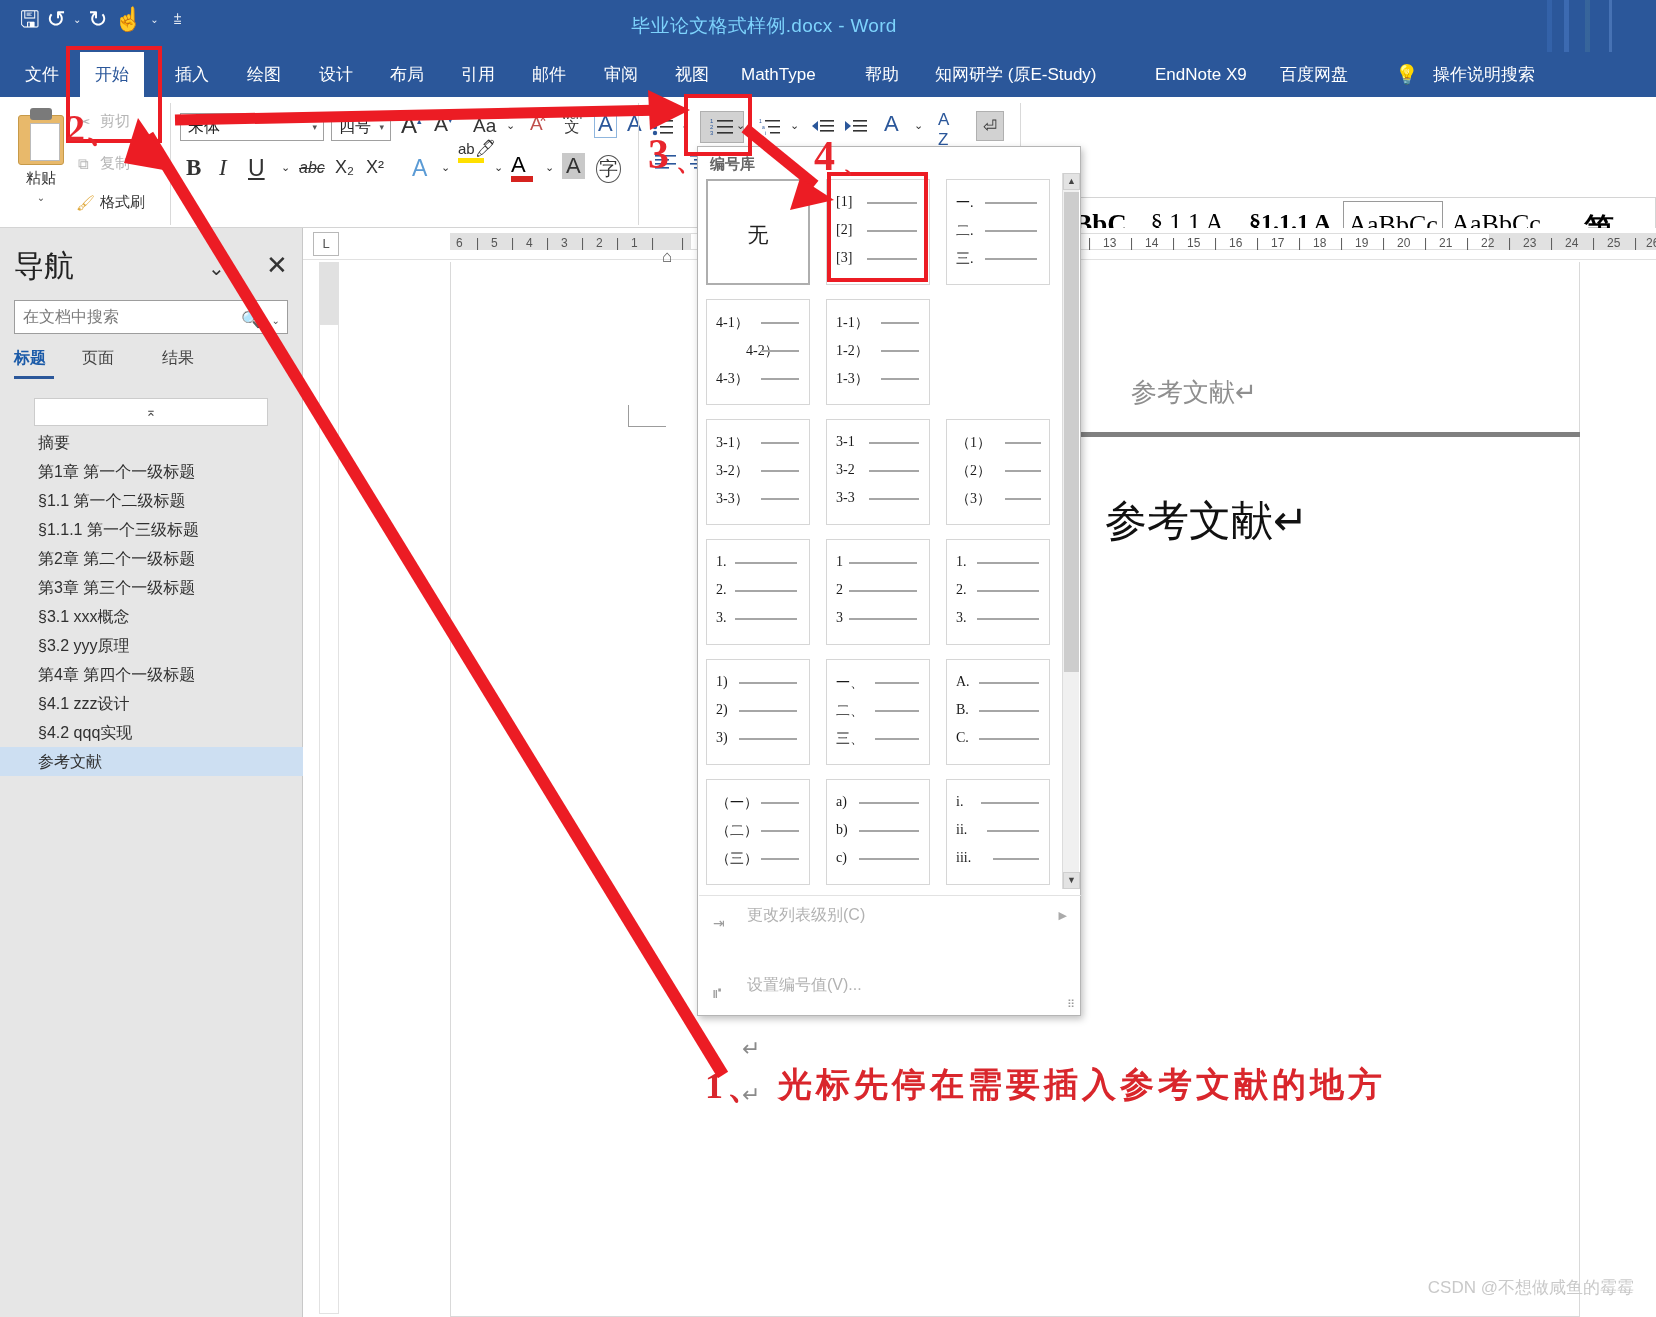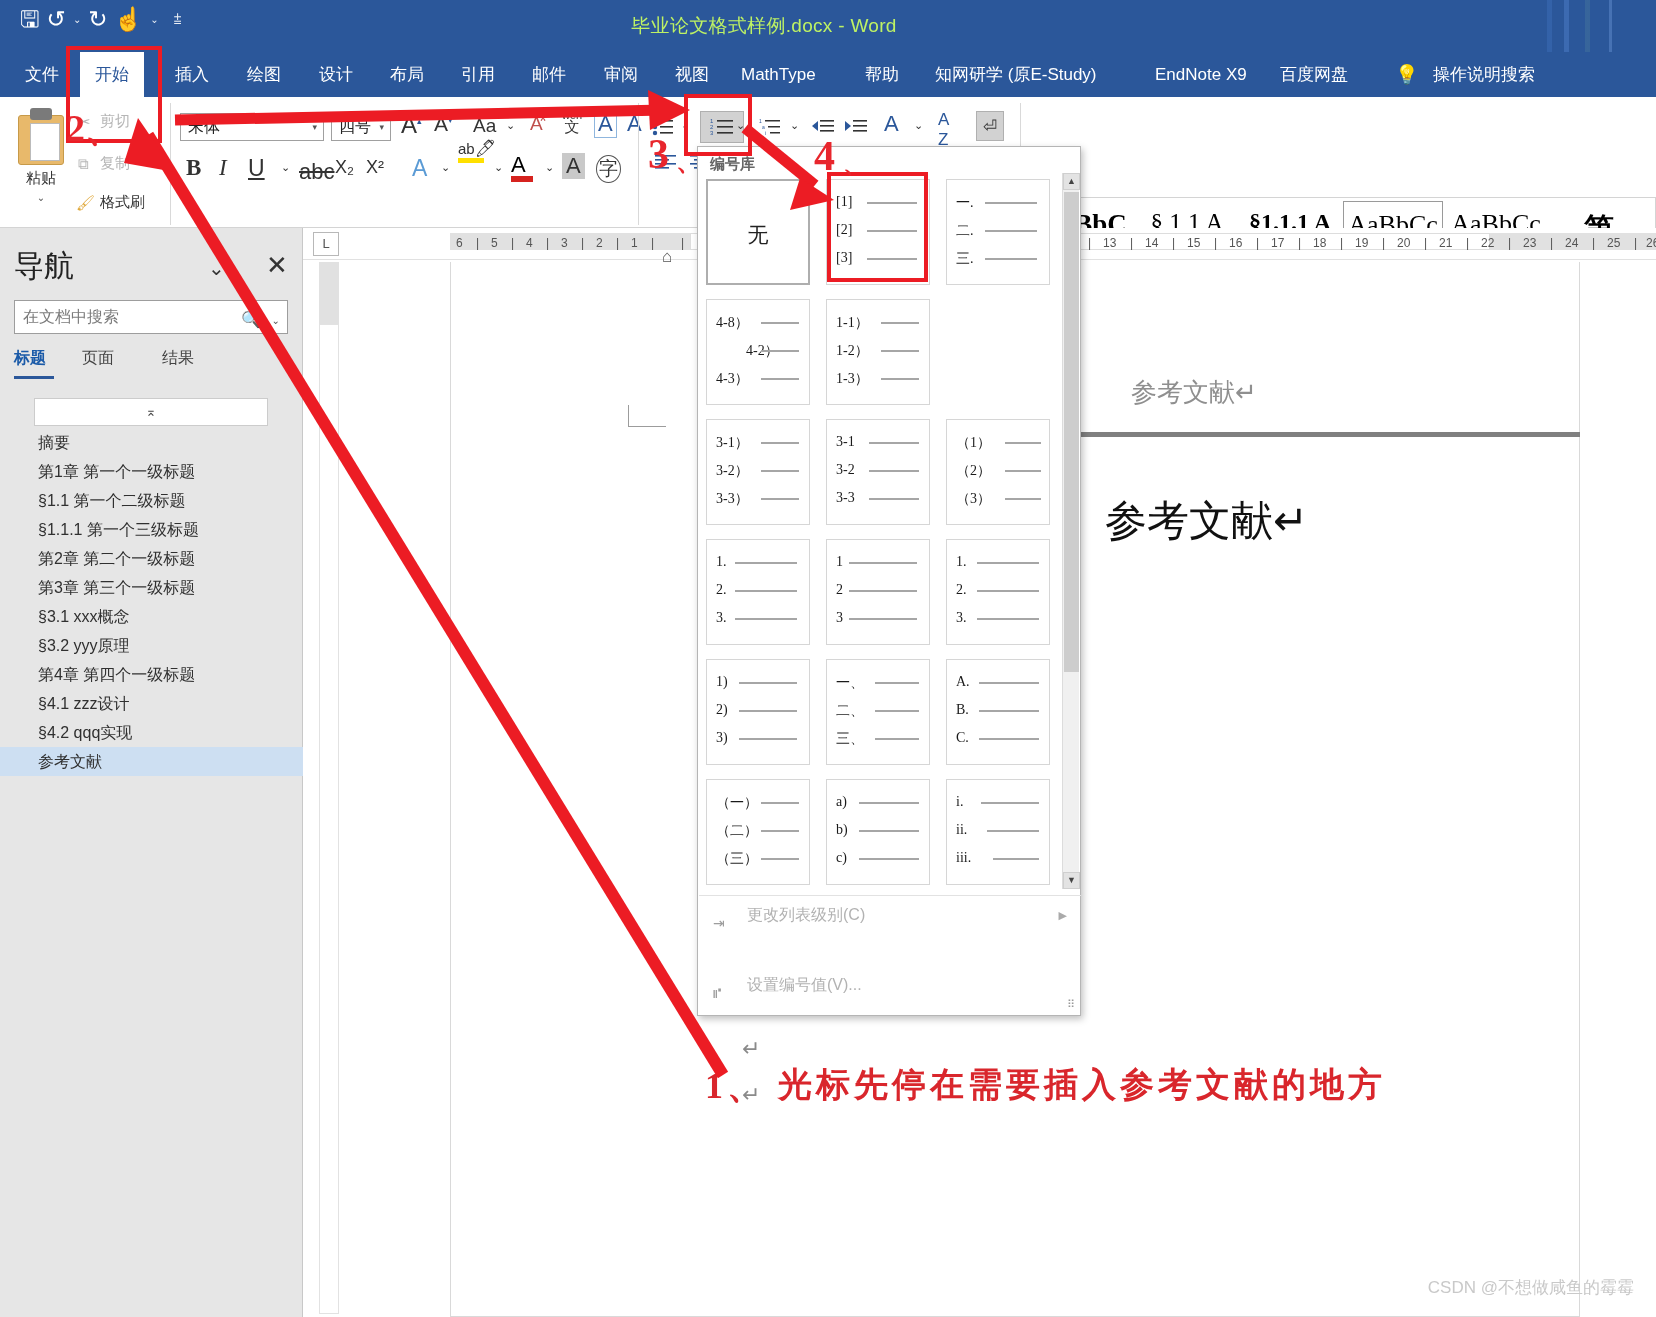--- a/index.html
+++ b/index.html
@@ -15,21 +15,21 @@
   
   .titlebar{
     position:absolute; left:0; top:0; width:1656px; height:52px;
     background:#2b579a; color:#fff;
   }
   .qat{ position:absolute; left:20px; top:8px; display:flex; align-items:center; gap:7px; }
   .qat .ic{ color:#fff; font-size:23px; line-height:1; display:inline-block; }
   .qat .caret{ font-size:10px; opacity:.9; }
   .win-title{
     position:absolute; left:0; top:13px; width:1528px; text-align:center;
-    font-size:19px; color:#bef264; letter-spacing:.3px;
+    font-size:19px; color:#7dd3fc; letter-spacing:.3px;
   }
   .titlebar-deco{ position:absolute; right:0; top:0; width:118px; height:52px;
     background:linear-gradient(90deg,#2b579a 0%,#2b579a 8%,#3a6bb5 8%,#3a6bb5 12%,#2b579a 12%,#2b579a 22%,#4a7ac4 22%,#4a7ac4 26%,#2b579a 26%,#2b579a 40%,#41709c 40%,#41709c 44%,#2b579a 44%,#2b579a 60%,#5d88c9 60%,#5d88c9 63%,#2b579a 63%,#2b579a 100%); opacity:.55; }
 
   
   .tabstrip{
     position:absolute; left:0; top:52px; width:1656px; height:45px;
     background:#2b579a; color:#fff; font-size:17px;
   }
   .tab{
@@ -218,21 +218,21 @@
   <div class="ctl enabled" style="left:506px;top:22px;font-size:11px;">⌄</div>
   <div class="ctl enabled" style="left:530px;top:16px;font-size:19px;color:#c0504d;">A⃰</div>
   <div class="ctl enabled" style="left:562px;top:12px;font-size:11px;text-align:center;line-height:12px;">wen<br><span style="font-size:15px;">文</span></div>
   <div class="ctl enabled" style="left:594px;top:13px;font-size:22px;border:1px solid #8fb6de;padding:0 3px;color:#2b579a;">A</div>
   <div class="ctl enabled" style="left:627px;top:14px;font-size:22px;color:#2b579a;">A</div>
 
   <div class="ctl enabled" style="left:186px;top:58px;font-size:23px;font-weight:bold;font-family:'Liberation Serif',serif;">B</div>
   <div class="ctl enabled" style="left:219px;top:58px;font-size:23px;font-style:italic;font-family:'Liberation Serif',serif;">I</div>
   <div class="ctl enabled" style="left:248px;top:58px;font-size:23px;text-decoration:underline;">U</div>
   <div class="ctl enabled" style="left:281px;top:64px;font-size:11px;">⌄</div>
-  <div class="ctl enabled" style="left:299px;top:62px;font-size:22px;text-decoration:line-through;">abc</div>
+  <div class="ctl enabled" style="left:299px;top:62px;font-size:16px;text-decoration:line-through;font-style:italic;">abc</div>
   <div class="ctl enabled" style="left:335px;top:60px;font-size:18px;">X₂</div>
   <div class="ctl enabled" style="left:366px;top:60px;font-size:18px;">X²</div>
   <div class="ctl enabled" style="left:412px;top:58px;font-size:23px;color:#5b9bd5;">A</div>
   <div class="ctl enabled" style="left:441px;top:64px;font-size:11px;">⌄</div>
   <div class="ctl enabled" style="left:458px;top:41px;font-size:15px;">ab<span style="font-size:17px;">🖊</span><div style="width:26px;height:5px;background:#ffe000;margin-top:-1px;"></div></div>
   <div class="ctl enabled" style="left:494px;top:64px;font-size:11px;">⌄</div>
   <div class="ctl enabled" style="left:511px;top:55px;font-size:22px;color:#000;">A<div style="width:22px;height:6px;background:#d6231f;margin-top:-2px;"></div></div>
   <div class="ctl enabled" style="left:545px;top:64px;font-size:11px;">⌄</div>
   <div class="ctl enabled" style="left:562px;top:56px;font-size:22px;background:#c9c9c9;padding:0 4px;">A</div>
   <div class="ctl enabled" style="left:596px;top:58px;font-size:19px;border:1px solid #555;border-radius:50%;padding:0 2px;">字</div>
@@ -481,21 +481,21 @@
     <div class="ncell" style="left:240px;top:0;">
       <div class="nrow" style="top:14px;">一.</div>
         <div class="nrule" style="left:38px;top:22px;width:52px;"></div>
       <div class="nrow" style="top:42px;">二.</div>
         <div class="nrule" style="left:38px;top:50px;width:52px;"></div>
       <div class="nrow" style="top:70px;">三.</div>
         <div class="nrule" style="left:38px;top:78px;width:52px;"></div>
     </div>
 
     <div class="ncell" style="left:0;top:120px;">
-      <div class="nrow" style="top:14px;">4-8）</div>
+      <div class="nrow" style="top:14px;">4-1）</div>
         <div class="nrule" style="left:54px;top:22px;width:38px;"></div>
       <div class="nrow" style="top:42px;margin-left:30px;">4-2）</div>
         <div class="nrule" style="left:54px;top:50px;width:38px;"></div>
       <div class="nrow" style="top:70px;">4-3）</div>
         <div class="nrule" style="left:54px;top:78px;width:38px;"></div>
     </div>
     <div class="ncell" style="left:120px;top:120px;">
       <div class="nrow" style="top:14px;">1-1）</div>
         <div class="nrule" style="left:54px;top:22px;width:38px;"></div>
       <div class="nrow" style="top:42px;">1-2）</div>

